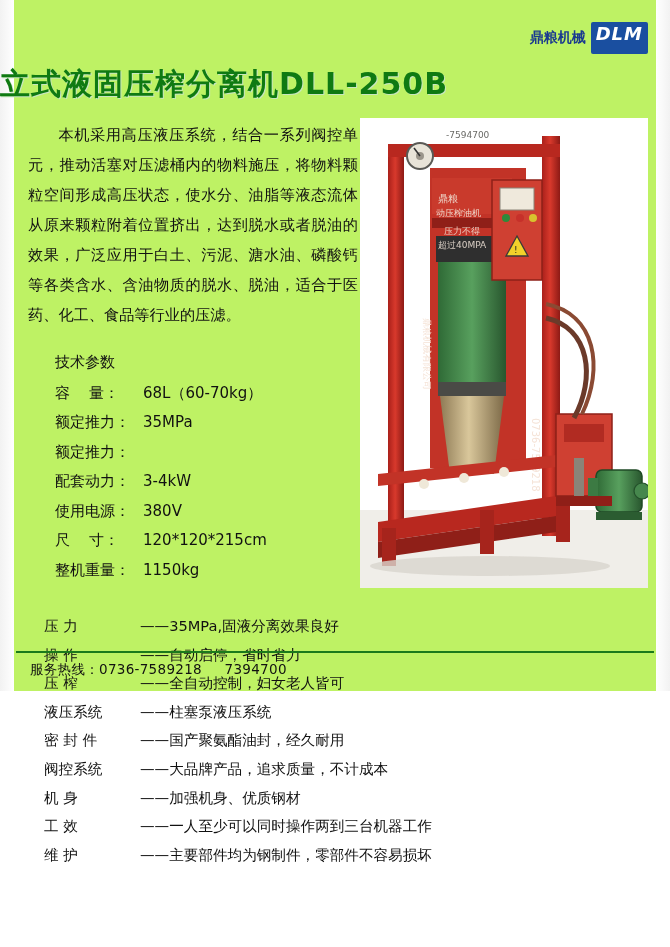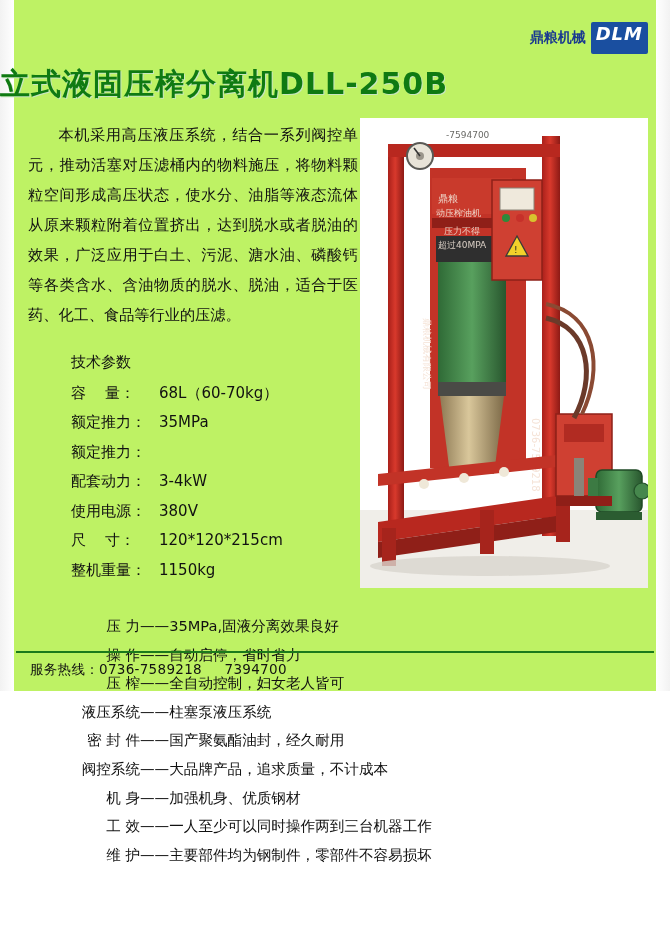--- a/index.html
+++ b/index.html
@@ -76,21 +76,21 @@
     font-size: 15.2px;
     line-height: 30px;
     color: #111111;
     text-align: justify;
     text-indent: 2em;
   }
 
   
   .specs {
     position: absolute;
-    left: 71px;
+    left: 55px;
     top: 348px;
     width: 300px;
     font-size: 15px;
     line-height: 29.5px;
     color: #111111;
   }
   .specs .spec-title {
     margin-bottom: 1px;
   }
   .spec-row {
@@ -123,21 +123,20 @@
     width: 590px;
     font-size: 14.6px;
     line-height: 28.6px;
     color: #111111;
   }
   .feat-row { display: flex; align-items: baseline; white-space: nowrap; }
   .feat-key {
     width: 96px;
     flex: 0 0 96px;
     letter-spacing: 0px;
-    text-align: right;
   }
   .feat-val { flex: 1; }
 
   
   .footer-line {
     position: absolute;
     left: 16px; right: 16px;
     bottom: 38px;
     height: 2px;
     background: #1b7a1b;

